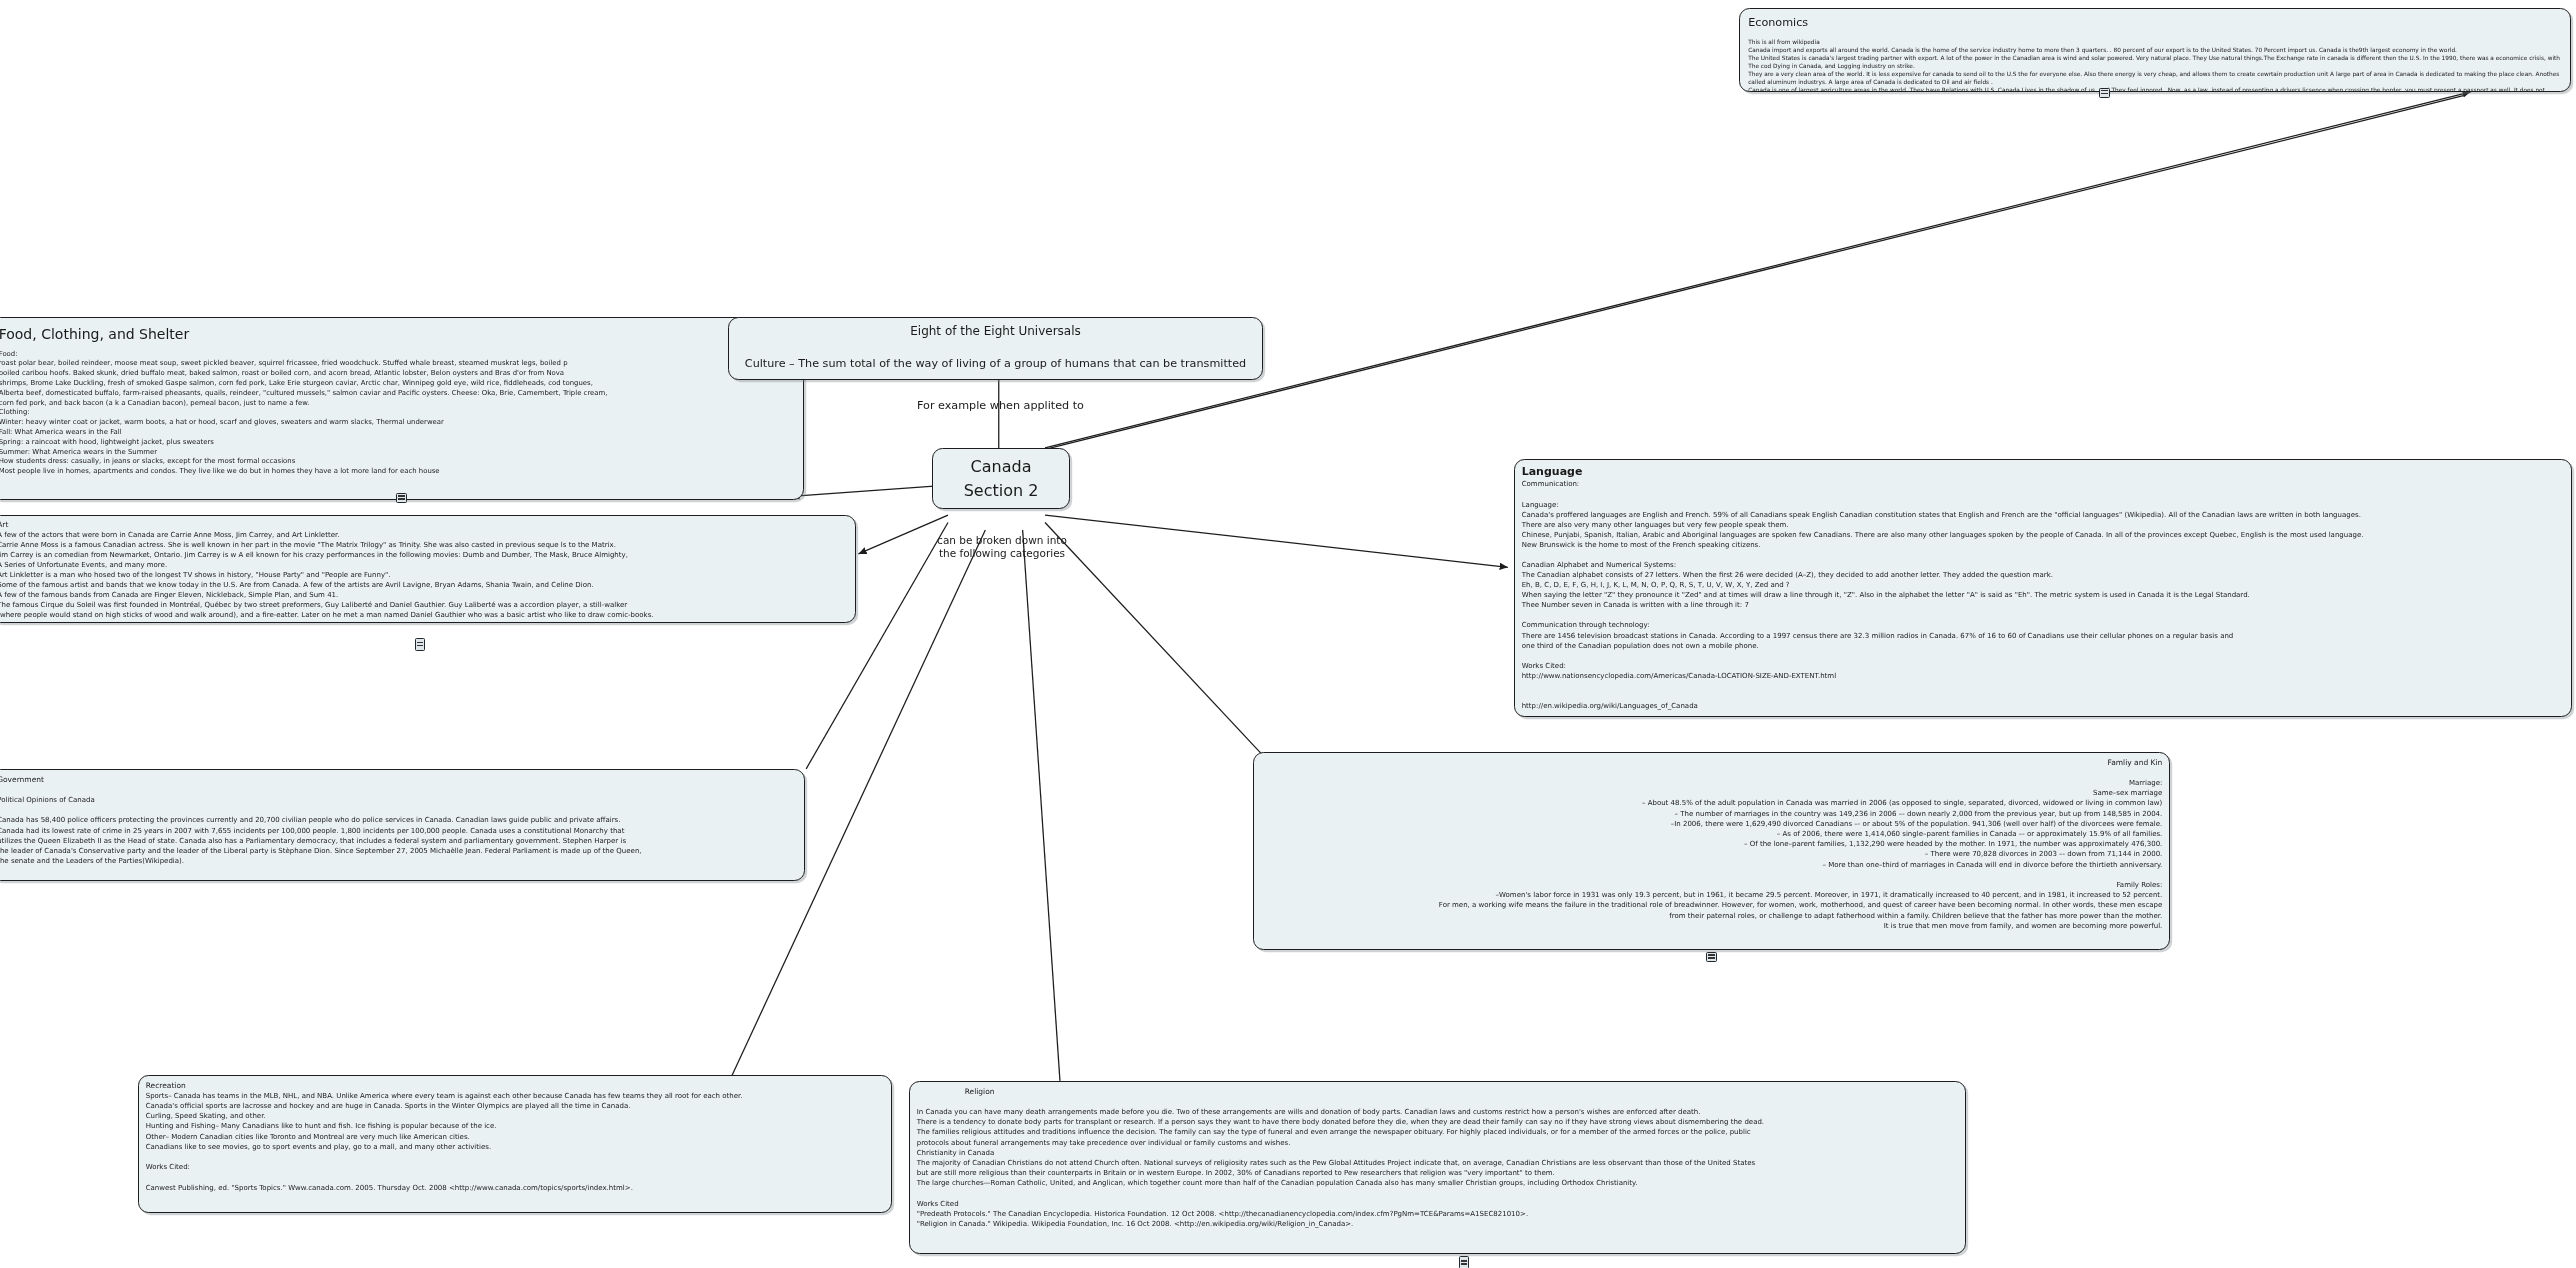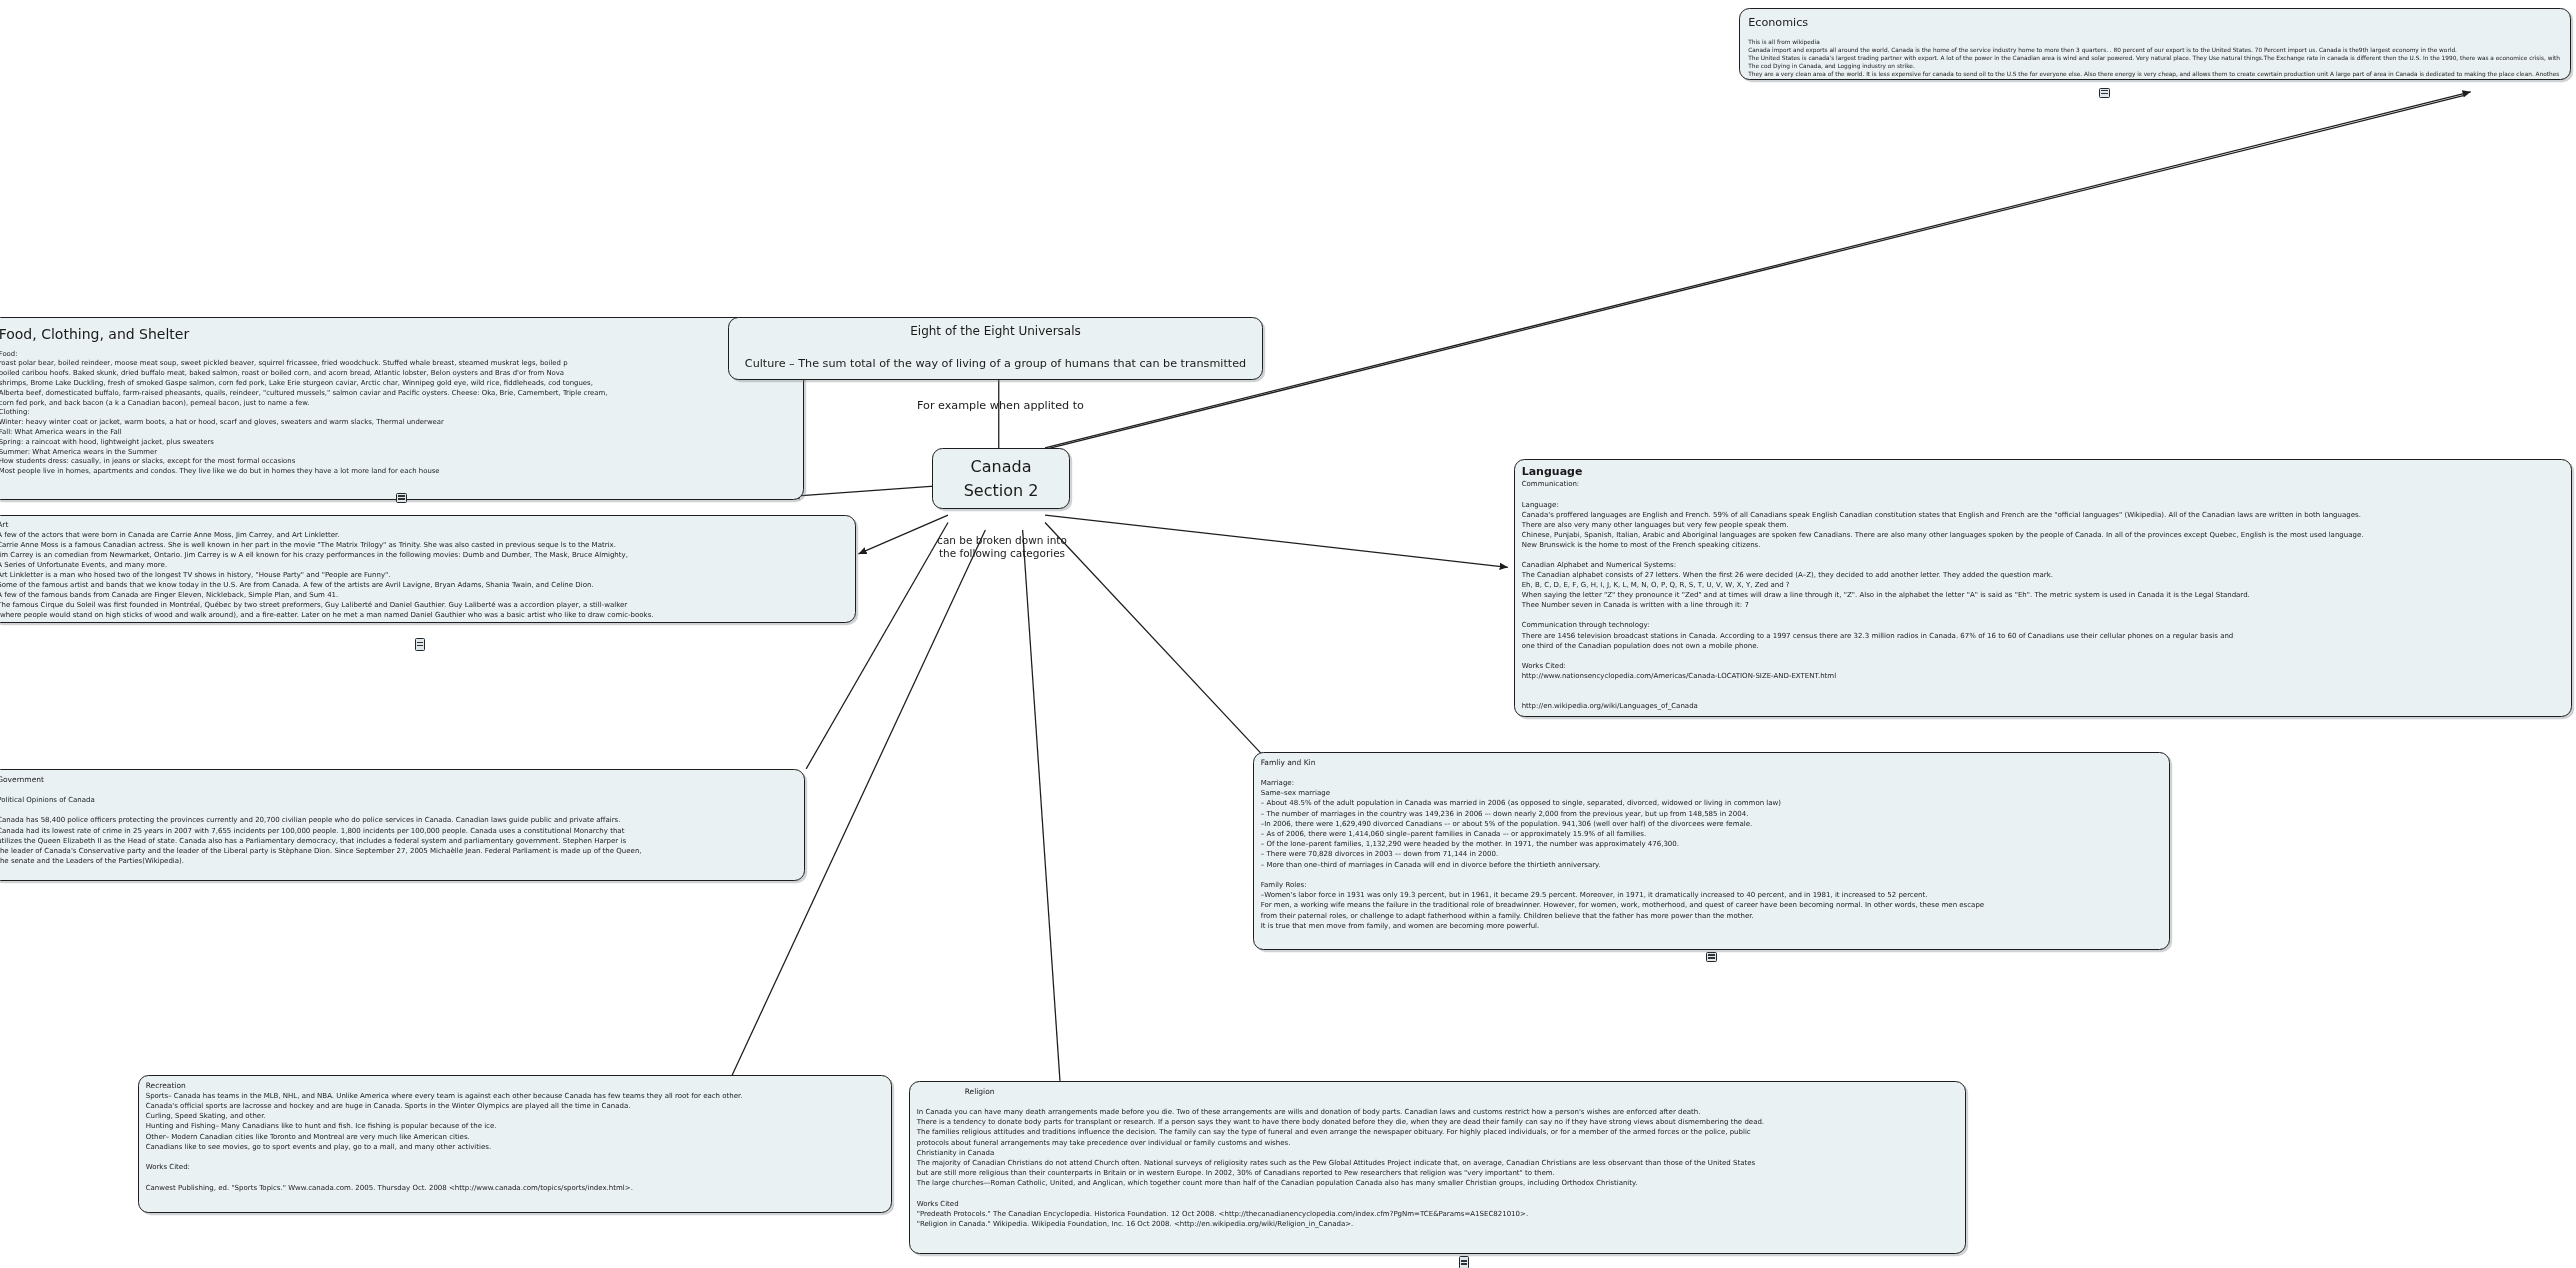--- a/index.html
+++ b/index.html
@@ -81,21 +81,21 @@
       <line x1="1400" y1="700" x2="1690" y2="1010"></line>
 
       <line x1="1270" y1="700" x2="1080" y2="1030"></line>
 
       <line x1="1320" y1="710" x2="980" y2="1442"></line>
 
       <line x1="1370" y1="710" x2="1420" y2="1448"></line>
     </g>
   </svg>
 
-  <div class="node" style="left:1739px;top:7.5px;width:832px;height:72px;">
+  <div class="node" style="left:1739px;top:7.5px;width:832px;height:84px;">
     <div class="pad">
       <div class="title">Economics</div>
       <div class="body" style="font-size:5.8px;line-height:1.38;white-space:pre-line;">This is all from wikipedia
 Canada import and exports all around the world. Canada is the home of the service industry home to more then 3 quarters. . 80 percent of our export is to the United States.  70 Percent import us. Canada is the9th  largest economy in the world.
 The United States is canada's largest trading partner with export. A lot of the power in the Canadian area is wind and solar powered. Very natural place. They Use natural things.The Exchange rate in canada is different then the  U.S. In the 1990, there was a economice crisis, with The cod Dying in Canada, and Logging industry on strike.
 They are a very clean area of the world. It is less expensive for canada to send oil to the U.S the for everyone else. Also there energy is very cheap, and allows them to create cewrtain production unit A large part of area in Canada is dedicated to making the place clean. Anothes called aluminum industrys. A large area of Canada is dedicated to Oil and air fields .
 Canada is one of largest agriculture areas in the world. They have Relations with U.S.  Canada Lives in the shadow of us, and They feel ignored . Now, as a law, instead of presenting a drivers licsence when crossing the border, you must present a passport as well. It does not seem very fair.</div>
     </div>
   </div>
   <div class="widget" style="left:2099px;top:88px;">
@@ -199,21 +199,21 @@
 
 Canada has 58,400 police officers protecting the provinces currently and 20,700 civilian people who do police services in Canada. Canadian laws guide public and private affairs.
 Canada had its lowest rate of crime in 25 years in 2007 with 7,655 incidents per 100,000 people. 1,800 incidents per 100,000 people. Canada uses a constitutional Monarchy that
 utilizes the Queen Elizabeth II as the Head of state. Canada also has a Parliamentary democracy, that includes a federal system and parliamentary government. Stephen Harper is
 the leader of Canada's Conservative party and the leader of the Liberal party is Stèphane Dion. Since September 27, 2005 Michaèlle Jean. Federal Parliament is made up of the Queen,
 the senate and the Leaders of the Parties(Wikipedia).</div>
     </div>
   </div>
 
   <div class="node" style="left:1253px;top:752px;width:917px;height:198px;">
-    <div class="pad" style="padding:4.5px 6.7px;">
+    <div class="pad" style="padding:4.5px 6.7px;text-align:right;">
       <div class="title" style="font-size:7.5px;margin-bottom:0;">Famliy and Kin</div>
       <div class="body" style="font-size:7px;line-height:1.46;white-space:pre-line;">
 Marriage:
 Same–sex marriage
 – About 48.5% of the adult population in Canada was married in 2006 (as opposed to single, separated, divorced, widowed or living in common law)
 – The number of marriages in the country was 149,236 in 2006 –- down nearly 2,000 from the previous year, but up from 148,585 in 2004.
 –In 2006, there were 1,629,490 divorced Canadians –- or about 5% of the population. 941,306 (well over half) of the divorcees were female.
 – As of 2006, there were 1,414,060 single–parent families in Canada –- or approximately 15.9% of all families.
 – Of the lone–parent families, 1,132,290 were headed by the mother. In 1971, the number was approximately 476,300.
 – There were 70,828 divorces in 2003 –- down from 71,144 in 2000.

